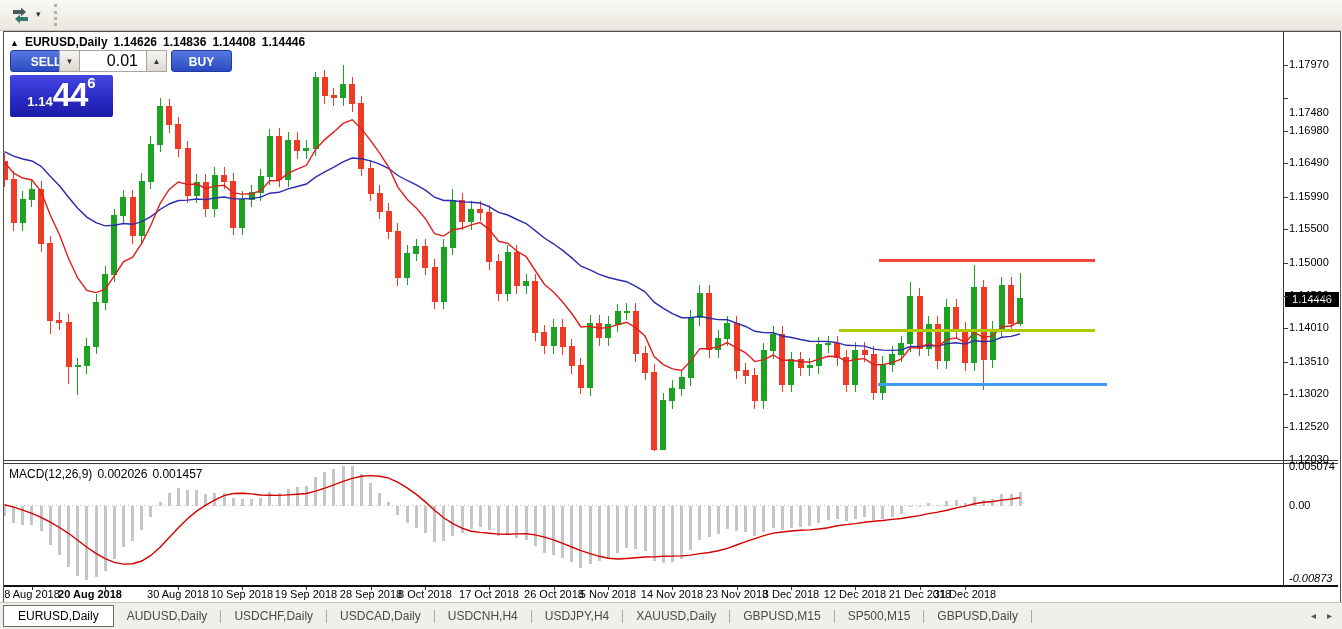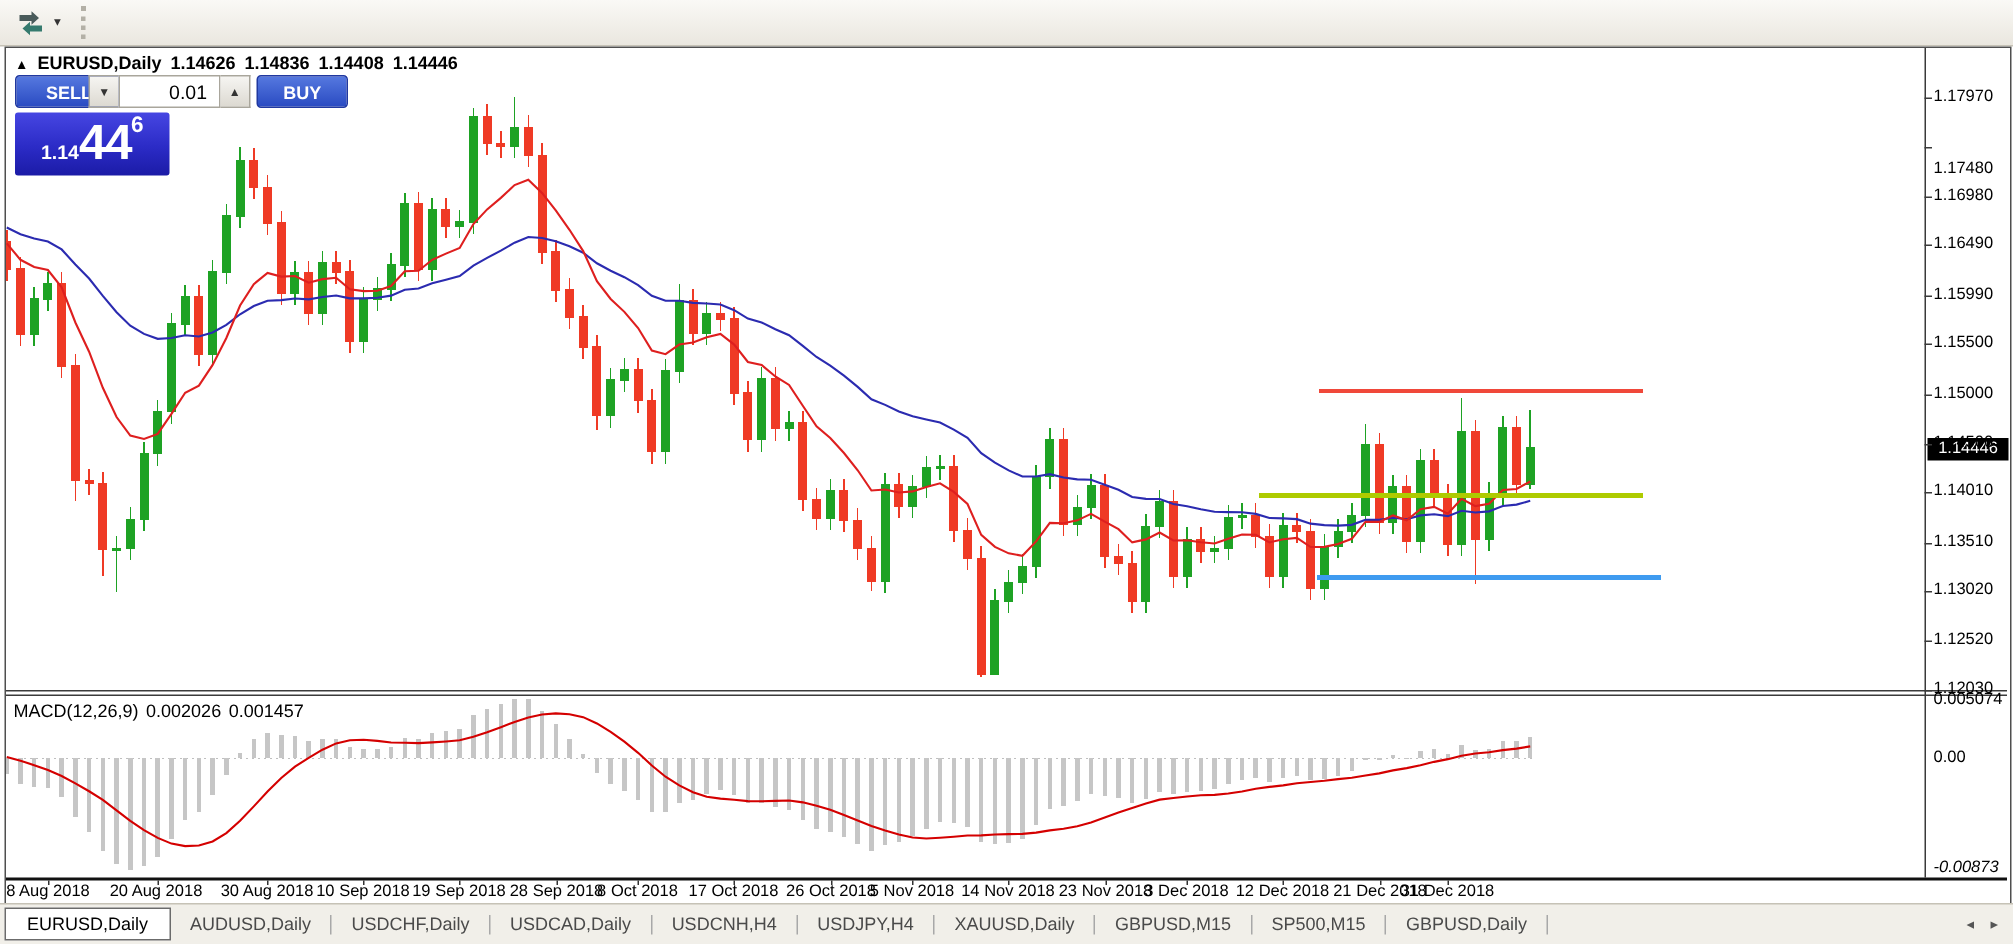--- a/index.html
+++ b/index.html
@@ -43,21 +43,21 @@
     font-weight:700;text-align:center;line-height:22px;cursor:pointer;
     background:linear-gradient(#5578DF,#2A4BC2);border:1px solid #2038A0;box-sizing:border-box;}
   #sell-btn{left:6px;width:72px;}
   #buy-btn{left:167px;width:61px;}
   .spin{position:absolute;top:0;width:20px;height:22px;box-sizing:border-box;border:1px solid #A9A69C;
     background:linear-gradient(#F6F5F2,#DCD9D1);text-align:center;font-size:8px;color:#333;
     line-height:22px;cursor:pointer;}
   #spin-dn{left:55px;border-right:none;}
   #spin-up{left:143px;border-left:none;}
   #vol-field{position:absolute;left:75px;top:0;width:68px;height:22px;box-sizing:border-box;
-    border:1px solid #A9A69C;background:#fff;font-size:13px;color:#000;text-align:right;
+    border:1px solid #A9A69C;background:#fff;font-size:16px;color:#000;text-align:right;
     padding-right:8px;font-family:"Liberation Sans",sans-serif;}
   .price-tile{position:absolute;top:25px;height:42px;border-radius:2px;color:#fff;cursor:pointer;
     background:linear-gradient(#4646E2 0%,#2B2BC6 55%,#1B1BA6 100%);overflow:hidden;}
   #sell-tile{left:6px;width:103px;}
   #buy-tile{left:113px;width:105px;}
   .tile-inner{position:absolute;bottom:3px;left:0;width:100%;text-align:center;white-space:nowrap;}
   .tile-prefix{font-size:13px;font-weight:700;vertical-align:baseline;}
   .tile-big{font-size:33px;font-weight:700;letter-spacing:-1px;vertical-align:baseline;}
   .tile-sup{font-size:15px;font-weight:700;vertical-align:18px;}
   
@@ -487,21 +487,21 @@
       <div class="paxis-label" style="top: 355px;">1.13020</div>
       <div class="paxis-tick" style="top: 395px;"></div>
       <div class="paxis-label" style="top: 388px;">1.12520</div>
       <div class="paxis-tick" style="top: 428px;"></div>
       <div class="paxis-label" style="top: 421px;">1.12030</div>
       <div class="paxis-label" style="top: 428px;">0.005074</div>
       <div class="paxis-label" style="top: 467px;">0.00</div>
       <div class="paxis-label" style="top: 540px; font-style: italic;">-0.00873</div>
       <div class="date-label" style="left: 28px;">8 Aug 2018</div>
       <div class="date-tick" style="left: 28px;"></div>
-      <div class="date-label" style="left: 100px;">20 Aug 2018</div>
+      <div class="date-label" style="left: 86px; font-weight: bold;">20 Aug 2018</div>
       <div class="date-tick" style="left: 101px;"></div>
       <div class="date-label" style="left: 174px;">30 Aug 2018</div>
       <div class="date-tick" style="left: 174px;"></div>
       <div class="date-label" style="left: 238px;">10 Sep 2018</div>
       <div class="date-tick" style="left: 238px;"></div>
       <div class="date-label" style="left: 302px;">19 Sep 2018</div>
       <div class="date-tick" style="left: 302px;"></div>
       <div class="date-label" style="left: 367px;">28 Sep 2018</div>
       <div class="date-tick" style="left: 367px;"></div>
       <div class="date-label" style="left: 421px;">8 Oct 2018</div>

